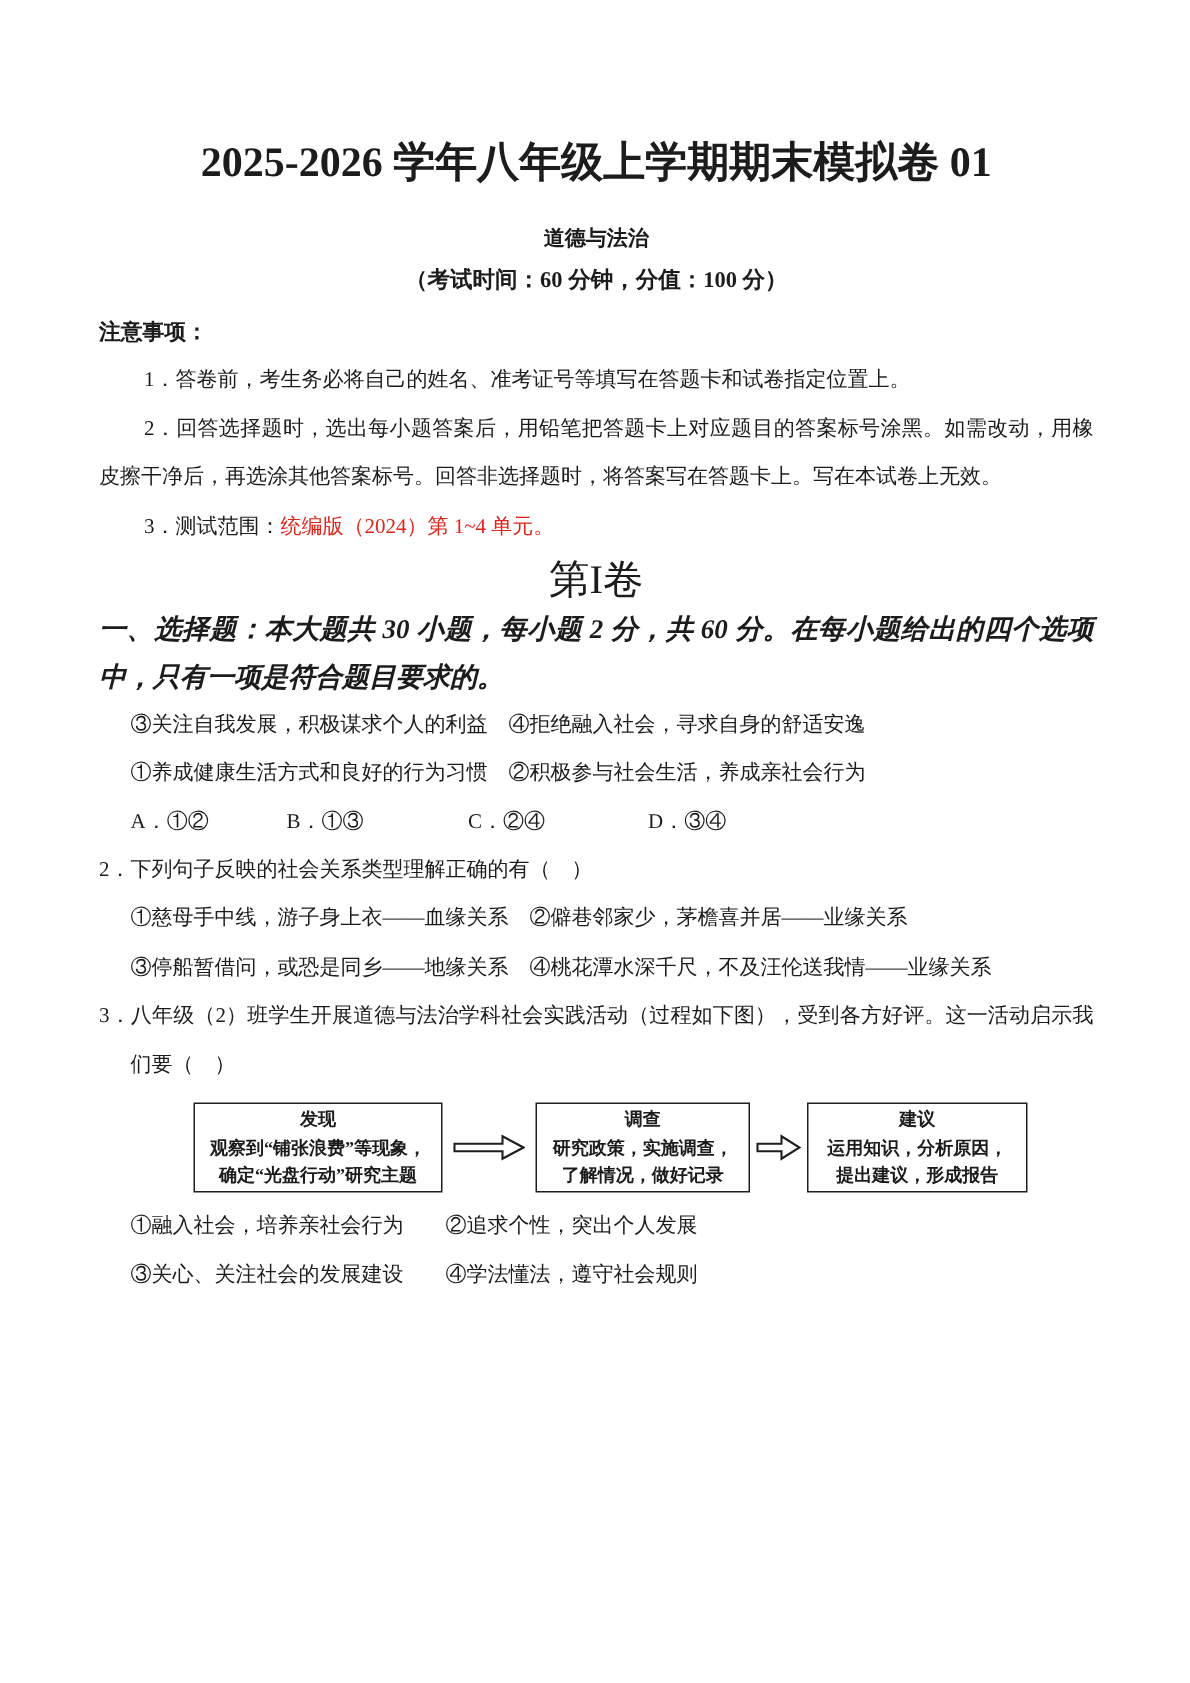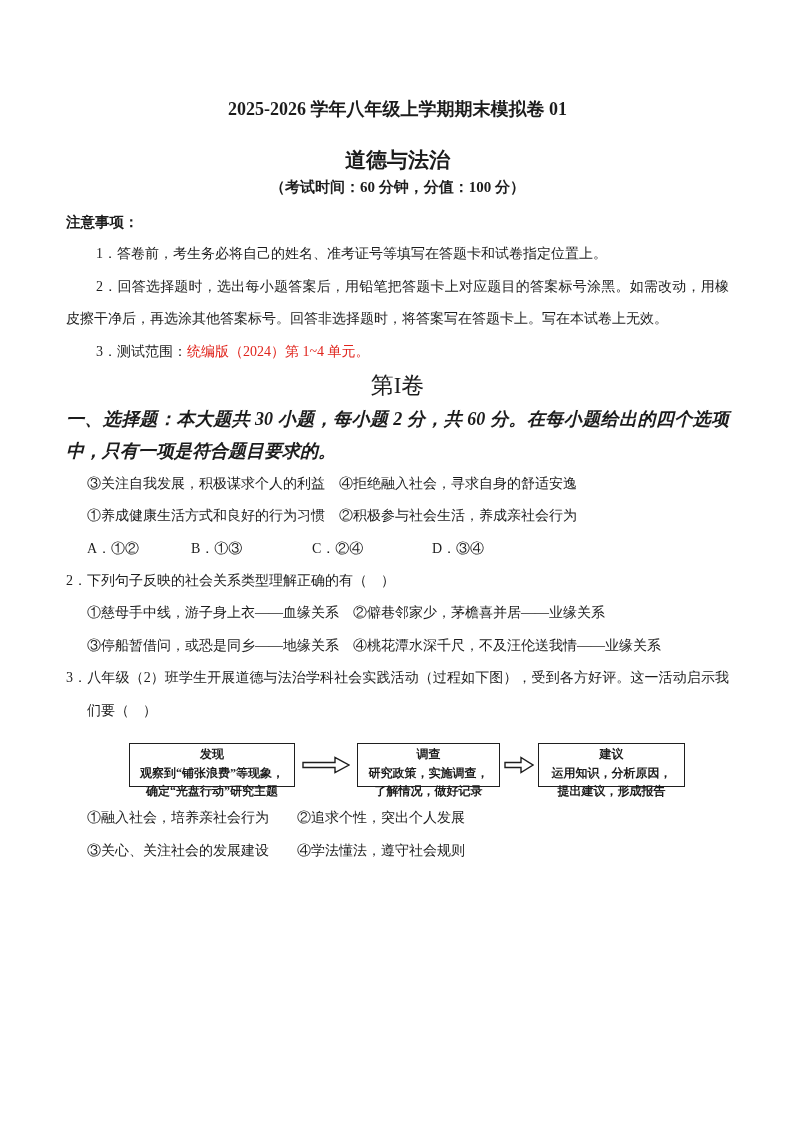--- a/index.html
+++ b/index.html
@@ -10,33 +10,33 @@
   }
   body {
     font-family: "Liberation Serif", "DejaVu Serif", serif;
     color: #1c1c1c;
     font-size: 14px;
   }
   .page { padding: 94px 64px 0 66px; }
 
   
   .hdr { text-align: center; }
-  .title1 { font-size: 18px; font-weight: bold; line-height: 30px; margin: 0; }
-  .title2 { font-size: 21px; font-weight: bold; line-height: 30px; margin: 21px 0 0 0; }
+  .title1 { font-size: 28px; font-weight: bold; line-height: 30px; margin: 0; }
+  .title2 { font-size: 14px; font-weight: bold; line-height: 30px; margin: 21px 0 0 0; }
   .meta   { font-size: 15px; font-weight: bold; line-height: 24px; }
 
   
   .notices { margin-top: 7px; }
   .notices p { margin: 0; line-height: 32.4px; text-align: justify; }
   .notices-heading { font-weight: bold; font-size: 14.5px; }
   .notice-item { text-indent: 30px; }
   .red-scope { }
 
   
-  .part-title { font-size: 23px; font-weight: normal; text-align: center; line-height: 34px; margin: 1px 0 0 0; }
+  .part-title { font-size: 27px; font-weight: normal; text-align: center; line-height: 34px; margin: 1px 0 0 0; }
 
   
   .section-intro { font-weight: bold; font-size: 18px; line-height: 32.4px; text-align: justify; margin: 0; font-style: italic; }
 
   
   .question p { margin: 0; line-height: 32.4px; }
   .stem { padding-left: 21px; text-indent: -21px; text-align: justify; }
   .qline { padding-left: 21px; }
   .opts .opt { display: inline-block; }
   .opts .opt-a { width: 104px; font-family: Liberation Serif, serif; }
@@ -45,21 +45,21 @@
 
   
   .flowchart {
     display: flex; align-items: center;
     margin: 7px 0 6px 63px;
     height: 62px;
   }
   .fbox {
     box-sizing: border-box;
     border: 1.5px solid #1f1f1f;
-    height: 44px;
+    height: 60px;
     padding: 1px 4px;
     font-size: 12px; font-weight: bold;
     line-height: 18.5px;
     text-align: center;
     flex: none;
   }
   .fbox1 { width: 166px; }
   .fbox2 { width: 143px; }
   .fbox3 { width: 147px; }
   .arrow-wrap { flex: none; display: flex; justify-content: center; align-items: center; }

